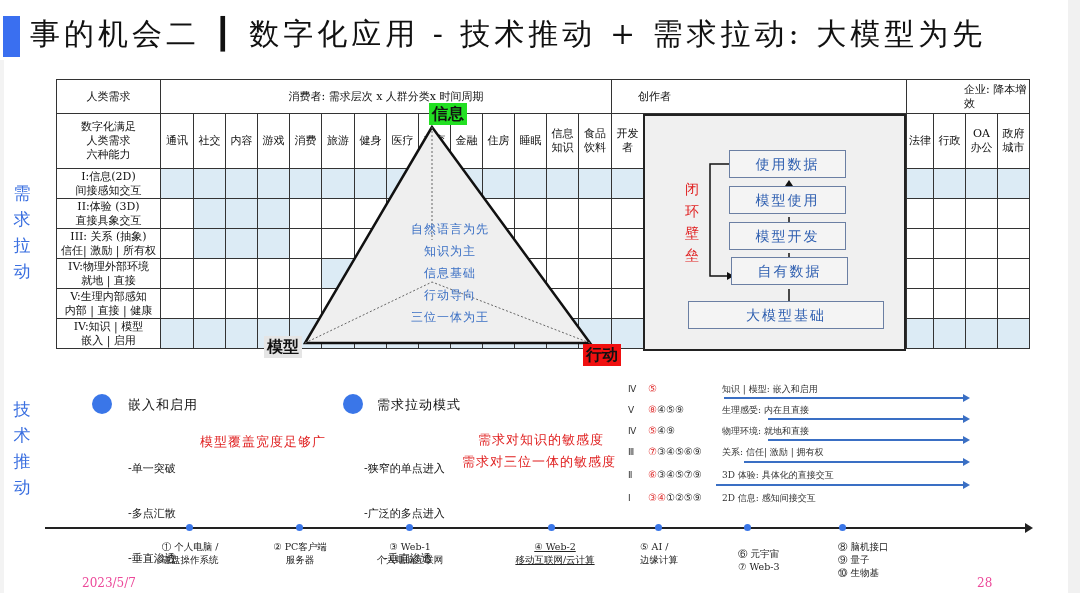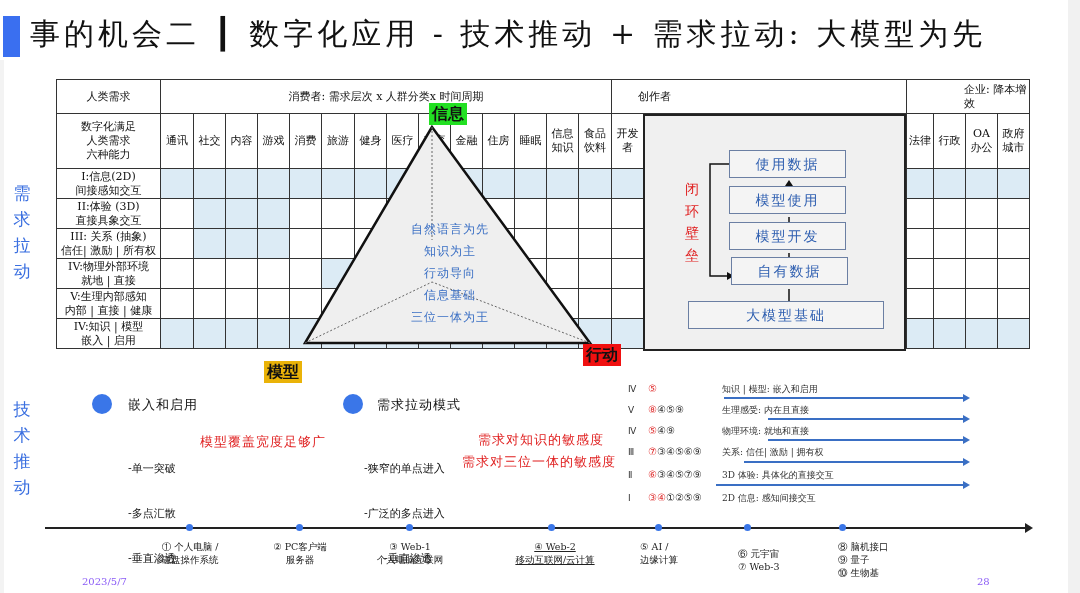--- a/index.html
+++ b/index.html
@@ -30,21 +30,21 @@
   .lvl-num{display:inline-block;width:20px;color:#333;font-family:"DejaVu Sans",sans-serif;}
   .lvl-circ{display:inline-block;width:80px;color:#333;font-size:10px;}
   .lvl-circ .r{color:#e03030;}
   .lvl-desc{position:absolute;left:94px;top:0;color:#333;}
   .lvl-arrow{position:absolute;height:1.5px;background:#3a6fc4;}
   .lvl-arrow:after{content:"";position:absolute;right:-6px;top:-3.5px;border-left:7px solid #3a6fc4;border-top:4px solid transparent;border-bottom:4px solid transparent;}
   .timeline{left:45px;top:527px;width:980px;height:1.5px;background:#222;}
   .timeline:after{content:"";position:absolute;right:-8px;top:-4px;border-left:8px solid #222;border-top:5px solid transparent;border-bottom:5px solid transparent;}
   .tdot{width:7px;height:7px;border-radius:50%;background:#3a76e8;top:524px;}
   .tlabel{top:540px;font-size:9.5px;line-height:13px;text-align:center;white-space:pre;color:#222;}
-  .footer{font-size:10px;color:#8b5cf6;}
+  .footer{font-size:12px;color:#ec4899;}
 </style>
 </head>
 <body>
 
 <div class="abs left-strip"></div>
 <div class="abs right-strip"></div>
 
 <div class="abs title-bar"></div>
 <div class="abs title">事的机会二 ┃ 数字化应用 - 技术推动 + 需求拉动: 大模型为先</div>
 
@@ -293,27 +293,27 @@
 </tbody>
   </table>
 
 <svg class="abs" style="left:0;top:0;" width="1080" height="593">
   <polygon points="432,127 305,343 590,343" fill="#efefef" stroke="#111" stroke-width="2.5"></polygon>
   <line x1="432" y1="127" x2="432" y2="240" stroke="#666" stroke-width="1" stroke-dasharray="2,2"></line>
   <line x1="305" y1="343" x2="432" y2="282" stroke="#666" stroke-width="1" stroke-dasharray="2,2"></line>
   <line x1="590" y1="343" x2="432" y2="282" stroke="#666" stroke-width="1" stroke-dasharray="2,2"></line>
 </svg>
 <div class="abs tag" style="left:429px;top:103px;background:#22e022;">信息</div>
-<div class="abs tag" style="left:264px;top:361px;background:#eab308;">模型</div>
+<div class="abs tag" style="left:264px;top:336px;background:#e5e5e5;">模型</div>
 <div class="abs tag" style="left:583px;top:344px;background:#f01010;">行动</div>
 <div class="abs tri-text">
   <div>自然语言为先</div>
   <div>知识为主</div>
+  <div>信息基础</div>
   <div>行动导向</div>
-  <div>信息基础</div>
   <div>三位一体为王</div>
 </div>
 
 <div class="abs box">
   <div class="abs loop-label" style="left:39px;top:62px;">
     <div>闭</div>
     <div>环</div>
     <div>壁</div>
     <div>垒</div>
   </div>

